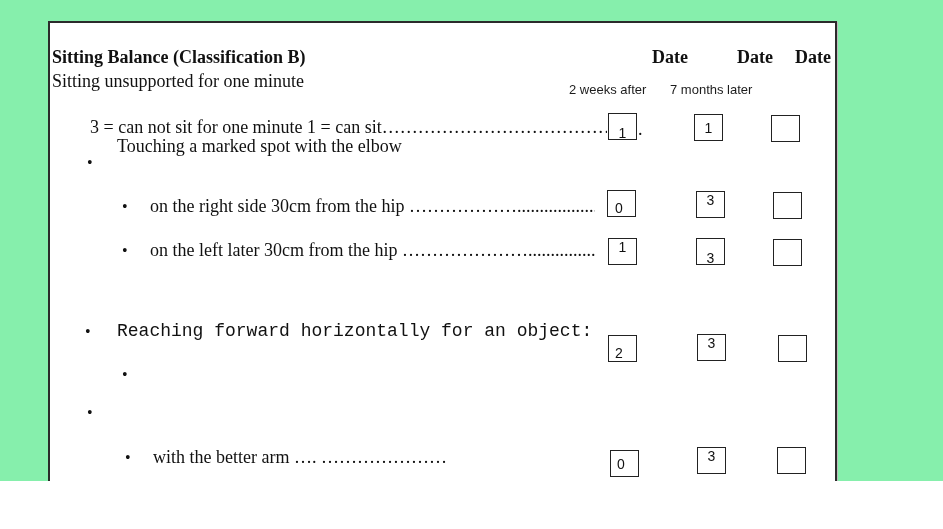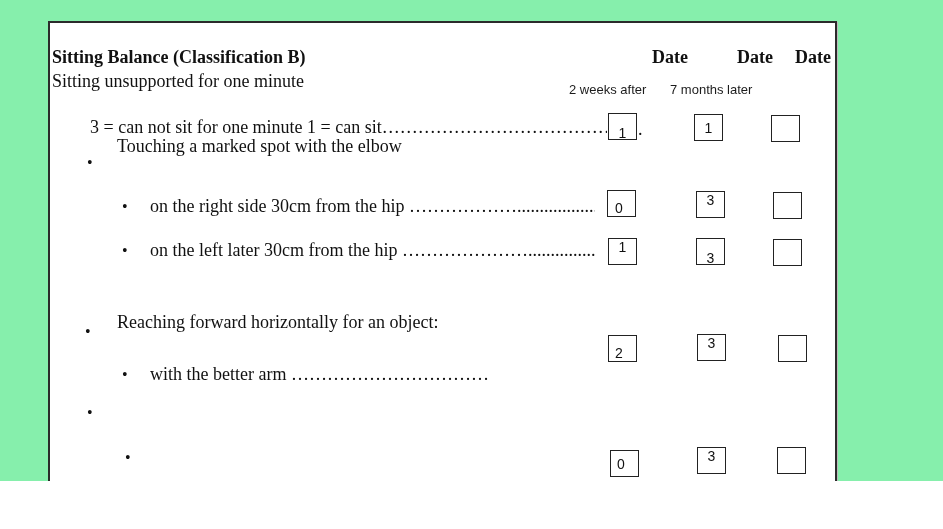--- a/index.html
+++ b/index.html
@@ -47,28 +47,28 @@
     <div class="abs serif bullet" style="left:37px;top:129px;">•</div>
     <div class="abs serif" style="left:67px;top:112px;">Touching a marked spot with the elbow</div>
 
     <div class="abs serif bullet" style="left:72px;top:173px;">•</div>
     <div class="abs serif leaderbox" style="left:100px;top:172px;width:445px;"><span>on the right side 30cm from the hip </span><span>………………....................................</span></div>
 
     <div class="abs serif bullet" style="left:72px;top:217px;">•</div>
     <div class="abs serif leaderbox" style="left:100px;top:216px;width:445px;"><span>on the left later 30cm from the hip </span><span>…………………....................................</span></div>
 
     <div class="abs serif bullet" style="left:35px;top:298px;">•</div>
-    <div class="abs serif" style="left:67px;top:288px;">Reaching forward horizontally for an object:</div>
+    <div class="abs serif" style="left:67px;top:297px;font-family:Liberation Mono, monospace;">Reaching forward horizontally for an object:</div>
 
     <div class="abs serif bullet" style="left:72px;top:341px;">•</div>
-    <div class="abs serif leaderbox" style="left:100px;top:340px;width:350px;"><span>with the better arm </span><span>……………………………</span></div>
 
     <div class="abs serif bullet" style="left:37px;top:379px;">•</div>
 
     <div class="abs serif bullet" style="left:75px;top:424px;">•</div>
+    <div class="abs serif leaderbox" style="left:103px;top:423px;width:330px;"><span>with the better arm …. </span><span>…………………</span></div>
 
     <div class="scorebox" style="left:558px;top:90px;">
       <span class="scoreval d-bc">1</span>
       </div>
     <div class="scorebox" style="left:644px;top:91px;">
       <span class="scoreval d-c">1</span>
       </div>
     <div class="scorebox" style="left:721px;top:92px;">
       <span class="scoreval d-c"></span>
       </div>

